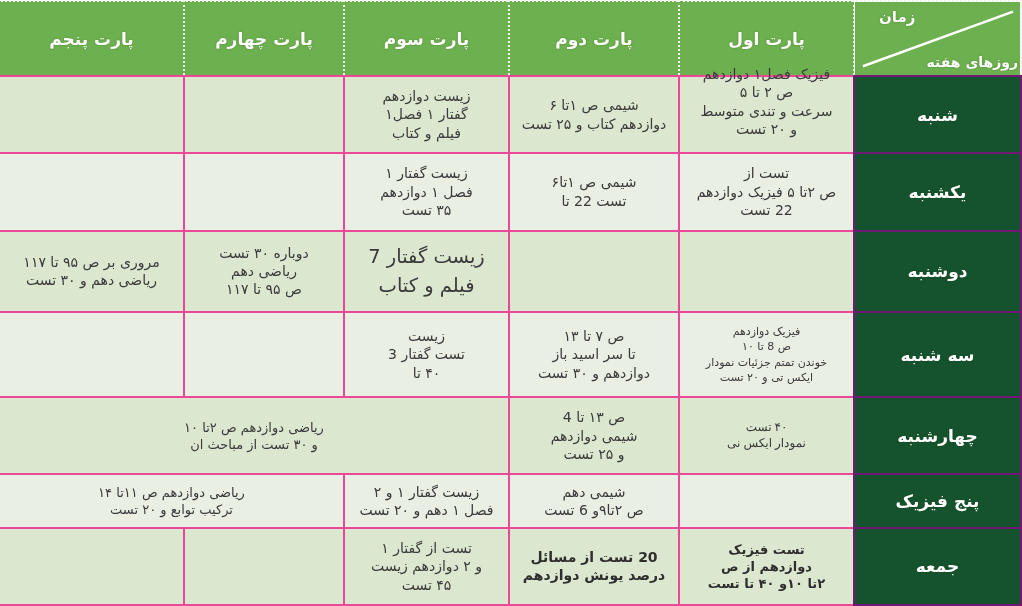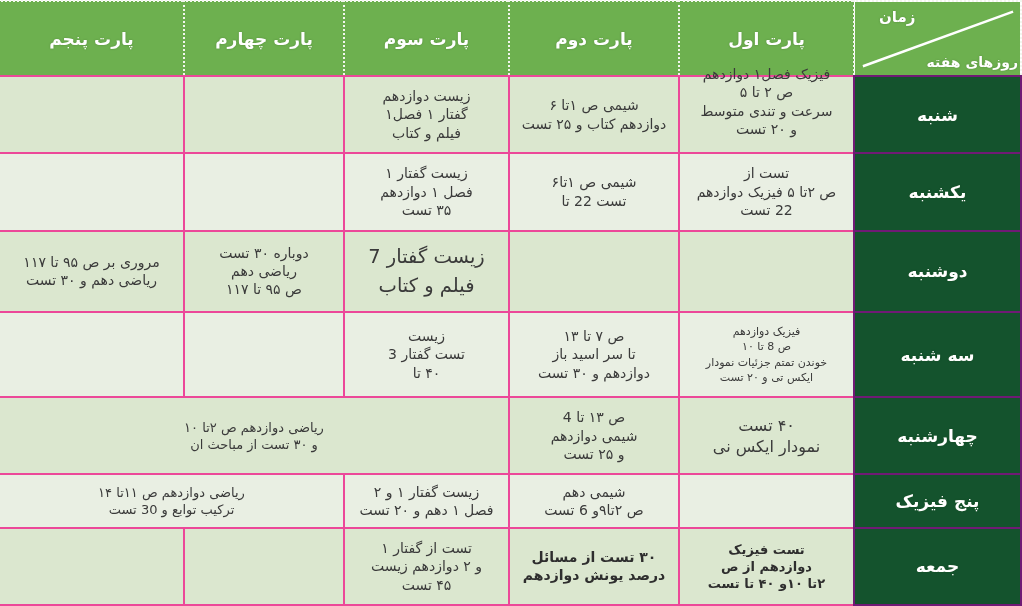--- a/index.html
+++ b/index.html
@@ -15,21 +15,21 @@
   
   th.corner{position:relative;background:#6db04f;border:2px dotted #f2f6ee;}
   .corner svg{position:absolute;left:0;top:0;width:100%;height:100%;}
   .c-top{position:absolute;top:6px;left:24px;color:#fff;font-weight:bold;font-size:15px;text-shadow:0 0 2px rgba(40,70,25,.35);}
   .c-bot{position:absolute;bottom:5px;right:2px;color:#fff;font-weight:bold;font-size:14px;white-space:nowrap;text-shadow:0 0 2px rgba(40,70,25,.35);}
   
   tr.ra td{background:#dbe7cf;}
   tr.rb td{background:#e9efe3;}
   .t{white-space:pre-line;text-align:center;color:#3a3a3a;font-size:14px;line-height:1.32;}
   .sm{font-size:11px;line-height:1.4;}
-  .lg{font-size:16px;}
+  .lg{font-size:12px;font-family:Liberation Serif, serif;}
   .lg2{font-size:13px;}
   .xl{font-size:19.5px;line-height:1.5;}
   .b{font-weight:bold;color:#2e2e2e;}
   .up{margin-top:-26px;position:relative;z-index:3;}
 </style>
 </head>
 <body>
 
 <div class="wrap">
   <table>
@@ -181,33 +181,33 @@
       <td>
             <div class="t">شیمی دهم
 ص ۲تا۹و 6 تست</div>
           </td>
       <td>
             <div class="t">زیست گفتار ۱ و ۲
 فصل ۱ دهم و ۲۰ تست</div>
           </td>
       <td colspan="2">
             <div class="t lg2">ریاضی دوازدهم ص ۱۱تا ۱۴
-ترکیب توابع و 30 تست</div>
+ترکیب توابع و ۲۰ تست</div>
           </td>
     </tr>
 
     <tr class="ra">
       <th class="day">جمعه</th>
       <td>
             <div class="t b lg2">تست فیزیک
 دوازدهم از ص
 ۲تا ۱۰و ۴۰ تا تست</div>
           </td>
       <td>
-            <div class="t b">۳۰ تست از مسائل
+            <div class="t b">20 تست از مسائل
 درصد یونش دوازدهم</div>
           </td>
       <td>
             <div class="t">تست از گفتار ۱
 و ۲ دوازدهم زیست
 ۴۵ تست</div>
           </td>
       <td>
             <div class="t"></div>
           </td>

